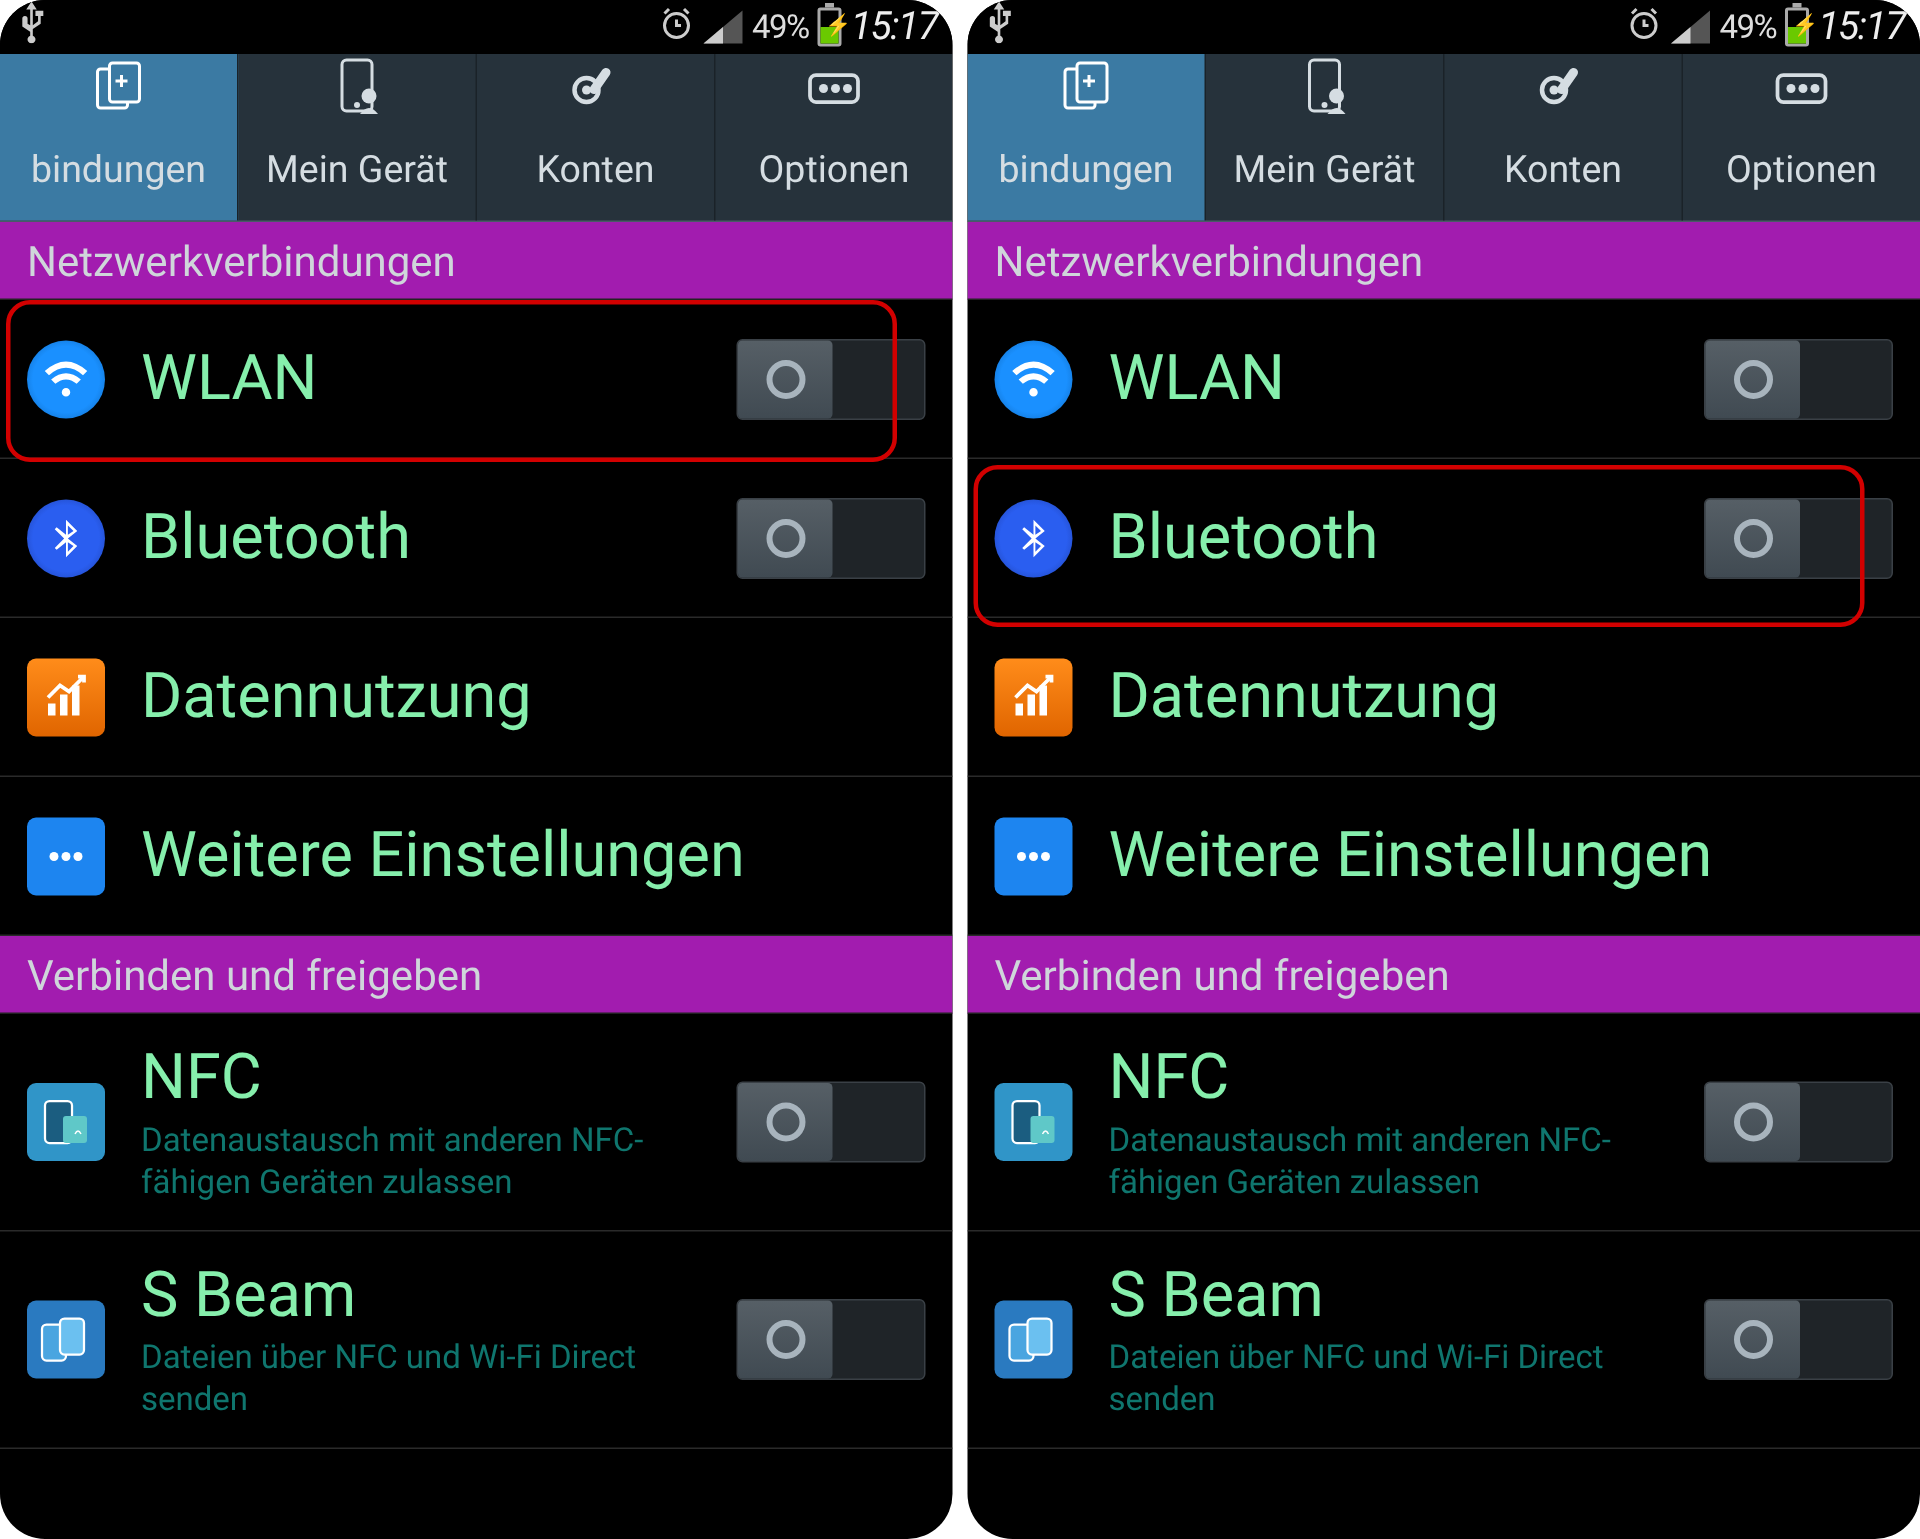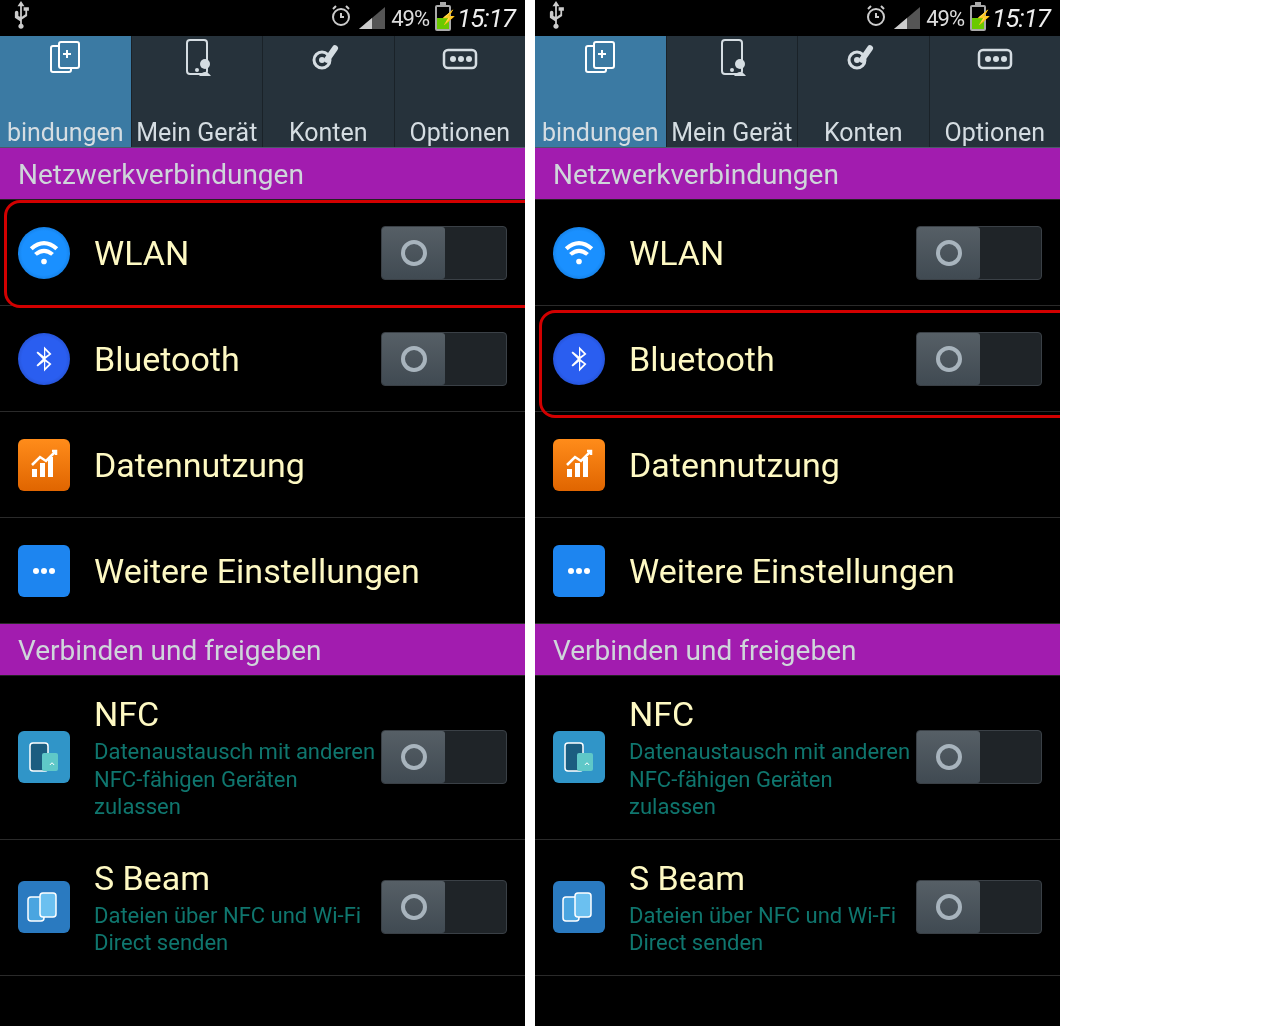--- a/index.html
+++ b/index.html
@@ -5,26 +5,27 @@
 * { margin: 0; padding: 0; box-sizing: border-box; }
 body {
   background: #fff;
   font-family: "Segoe UI", Roboto, Arial, sans-serif;
   width: 1280px;
   height: 1026px;
   display: flex;
   gap: 10px;
 }
 .phone-screen {
-  width: 525px;
+  width: 635px;
   height: 1026px;
   background: #000;
   color: #e8e8e8;
   position: relative;
   overflow: hidden;
+  border-radius: 30px;
 }
 .status-bar {
   height: 36px;
   background: #000;
   display: flex;
   align-items: center;
   justify-content: space-between;
   padding: 0 10px;
   font-size: 24px;
 }
@@ -69,22 +70,22 @@
   display: flex;
   height: 112px;
   background: #26323b;
   border-bottom: 1px solid #4a5a66;
 }
 .tab {
   flex: 1;
   display: flex;
   flex-direction: column;
   align-items: center;
-  justify-content: space-between;
-  gap: 6px;
+  justify-content: flex-start;
+  gap: 19px;
   font-size: 25px;
   color: #d5dde2;
   border-right: 1px solid #1a2228;
   cursor: pointer;
 }
 .tab:last-child { border-right: none; }
 .tab.active { background: #3b7aa3; }
 .tab-icon { width: 44px; height: 44px; display: flex; align-items: center; justify-content: center; }
 
 .section-header {
@@ -104,21 +105,21 @@
   min-height: 106px;
   position: relative;
 }
 .item-icon {
   width: 52px; height: 52px;
   display: flex; align-items: center; justify-content: center;
   margin-right: 24px;
   flex-shrink: 0;
 }
 .item-text { flex: 1; }
-.item-title { font-size: 34px; color: #fef9c3; }
+.item-title { font-size: 42px; color: #86efac; }
 .item-sub { font-size: 22px; color: #0f766e; margin-top: 4px; line-height: 1.25; max-width: 340px; }
 .toggle {
   width: 126px; height: 54px;
   background: #1f2428;
   border: 1px solid #3a4046;
   border-radius: 4px;
   position: relative;
   display: flex;
   cursor: pointer;
 }

